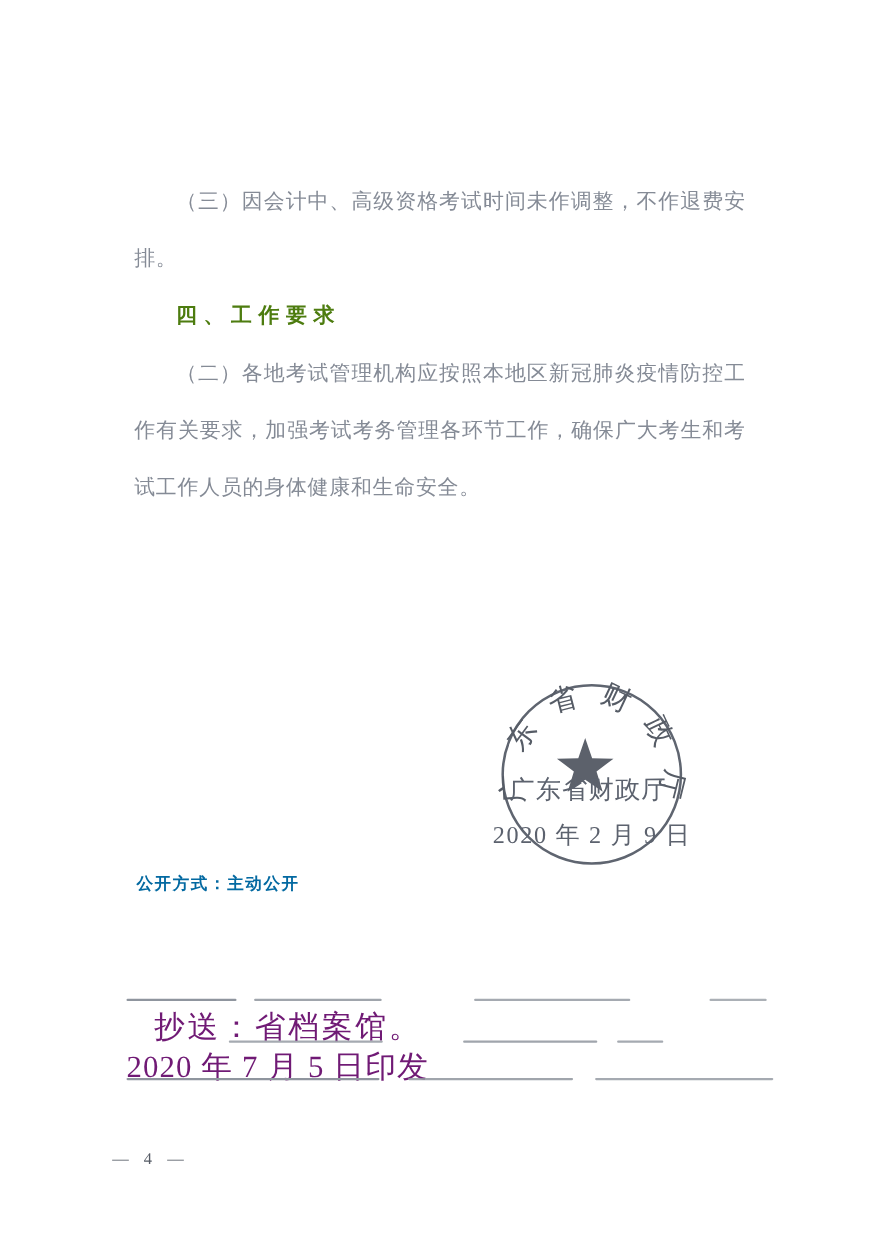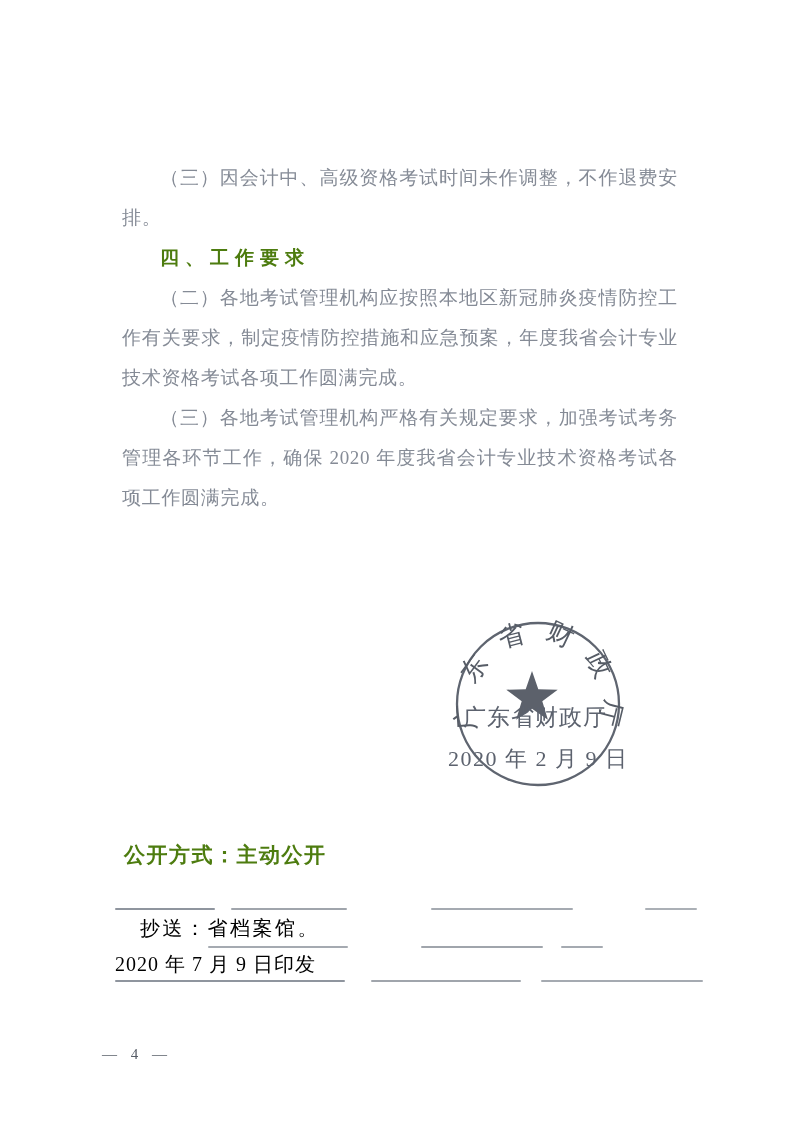--- a/index.html
+++ b/index.html
@@ -8,21 +8,21 @@
     width:794px;height:1123px;
     margin:0 auto;
     background:#ffffff;
     font-family:"Liberation Serif", serif;
     overflow:hidden;
   }
   
   .content{
     position:absolute;
     left:122px;top:158px;width:556px;
-    font-size:19px;line-height:40px;
+    font-size:19px;line-height:52px;
     letter-spacing:0.7px;
     color:#858b96;
     text-align:justify;
   }
   .para{margin:0;text-indent:2em;}
   .heading{
     margin:0;text-indent:2em;
     font-weight:600;
     letter-spacing:6px;
     color:#4d7c0f;
@@ -35,28 +35,28 @@
     text-align:center;font-size:23px;letter-spacing:1px;
     color:#5c626e;white-space:nowrap;
   }
   .seal-date{
     position:absolute;left:448px;top:744px;width:176px;
     text-align:center;font-size:22px;letter-spacing:1.5px;
     color:#5c626e;white-space:nowrap;
   }
   
   .disclosure{
-    position:absolute;left:124px;top:841px;
-    font-size:21px;font-weight:bold;letter-spacing:1.5px;
-    color:#4d7c0f;
+    position:absolute;left:124px;top:794px;
+    font-size:15px;font-weight:bold;letter-spacing:1.5px;
+    color:#0369a1;
   }
   
   .footer{
     position:absolute;left:113px;top:905px;width:588px;height:82px;
-    font-size:20px;color:#000000;text-decoration:underline;
+    font-size:28px;color:#701a75;text-decoration:underline;
   }
   .rule{position:absolute;left:0;width:588px;height:2px;}
   .rule .seg{position:absolute;top:0;height:2px;background:#8f959e;border-radius:1px;}
   .rule-top{top:3px;}
   .rule-mid{top:41px;}
   .rule-bottom{top:75px;}
   .cc-row{
     position:absolute;left:27px;top:10px;
     letter-spacing:2.5px;white-space:nowrap;
   }
@@ -75,22 +75,21 @@
   }
 </style>
 </head>
 <body>
 
 <div class="page">
 
   <div class="content">
     <p class="para">（三）因会计中、高级资格考试时间未作调整，不作退费安排。</p>
     <p class="heading">四、工作要求</p>
-    <p class="para">（二）各地考试管理机构应按照本地区新冠肺炎疫情防控工作有关要求，制定疫情防控措施和应急预案，年度我省会计专业技术资格考试各项工作圆满完成。</p>
-    <p class="para">（三）各地考试管理机构严格有关规定要求，加强考试考务管理各环节工作，确保 2020 年度我省会计专业技术资格考试各项工作圆满完成。</p>
+    <p class="para">（二）各地考试管理机构应按照本地区新冠肺炎疫情防控工作有关要求，加强考试考务管理各环节工作，确保广大考生和考试工作人员的身体健康和生命安全。</p>
   </div>
 
   <div class="seal">
     <svg viewBox="0 0 172 172" xmlns="http://www.w3.org/2000/svg">
       <defs>
         <path id="sealArc" d="M 44.8 135 A 64 64 0 1 1 127.2 135" fill="none"></path>
       </defs>
       <circle cx="86" cy="86" r="81" fill="none" stroke="#5f6570" stroke-width="2.3"></circle>
       <text font-size="26" letter-spacing="18" fill="#565c66" font-family="Liberation Serif, serif">
         <textPath href="#sealArc" startOffset="30">广东省财政厅</textPath>
@@ -111,21 +110,21 @@
       <span class="seg" style="left:318px;width:142px;opacity:.8;"></span>
       <span class="seg" style="left:532px;width:52px;opacity:.75;"></span>
     </div>
     <div class="cc-row">抄送：省档案馆。</div>
     <div class="rule rule-mid">
       <span class="seg" style="left:95px;width:140px;opacity:.8;"></span>
       <span class="seg" style="left:308px;width:122px;opacity:.85;"></span>
       <span class="seg" style="left:448px;width:42px;opacity:.8;"></span>
     </div>
     <div class="issue-row">
-      <span class="print-date">2020 年 7 月 9 日印发</span>
+      <span class="print-date">2020 年 7 月 5 日印发</span>
     </div>
     <div class="rule rule-bottom">
       <span class="seg" style="left:2px;width:230px;"></span>
       <span class="seg" style="left:258px;width:150px;opacity:.85;"></span>
       <span class="seg" style="left:428px;width:162px;opacity:.8;"></span>
     </div>
   </div>
 
   <div class="page-num">— 4 —</div>
 

